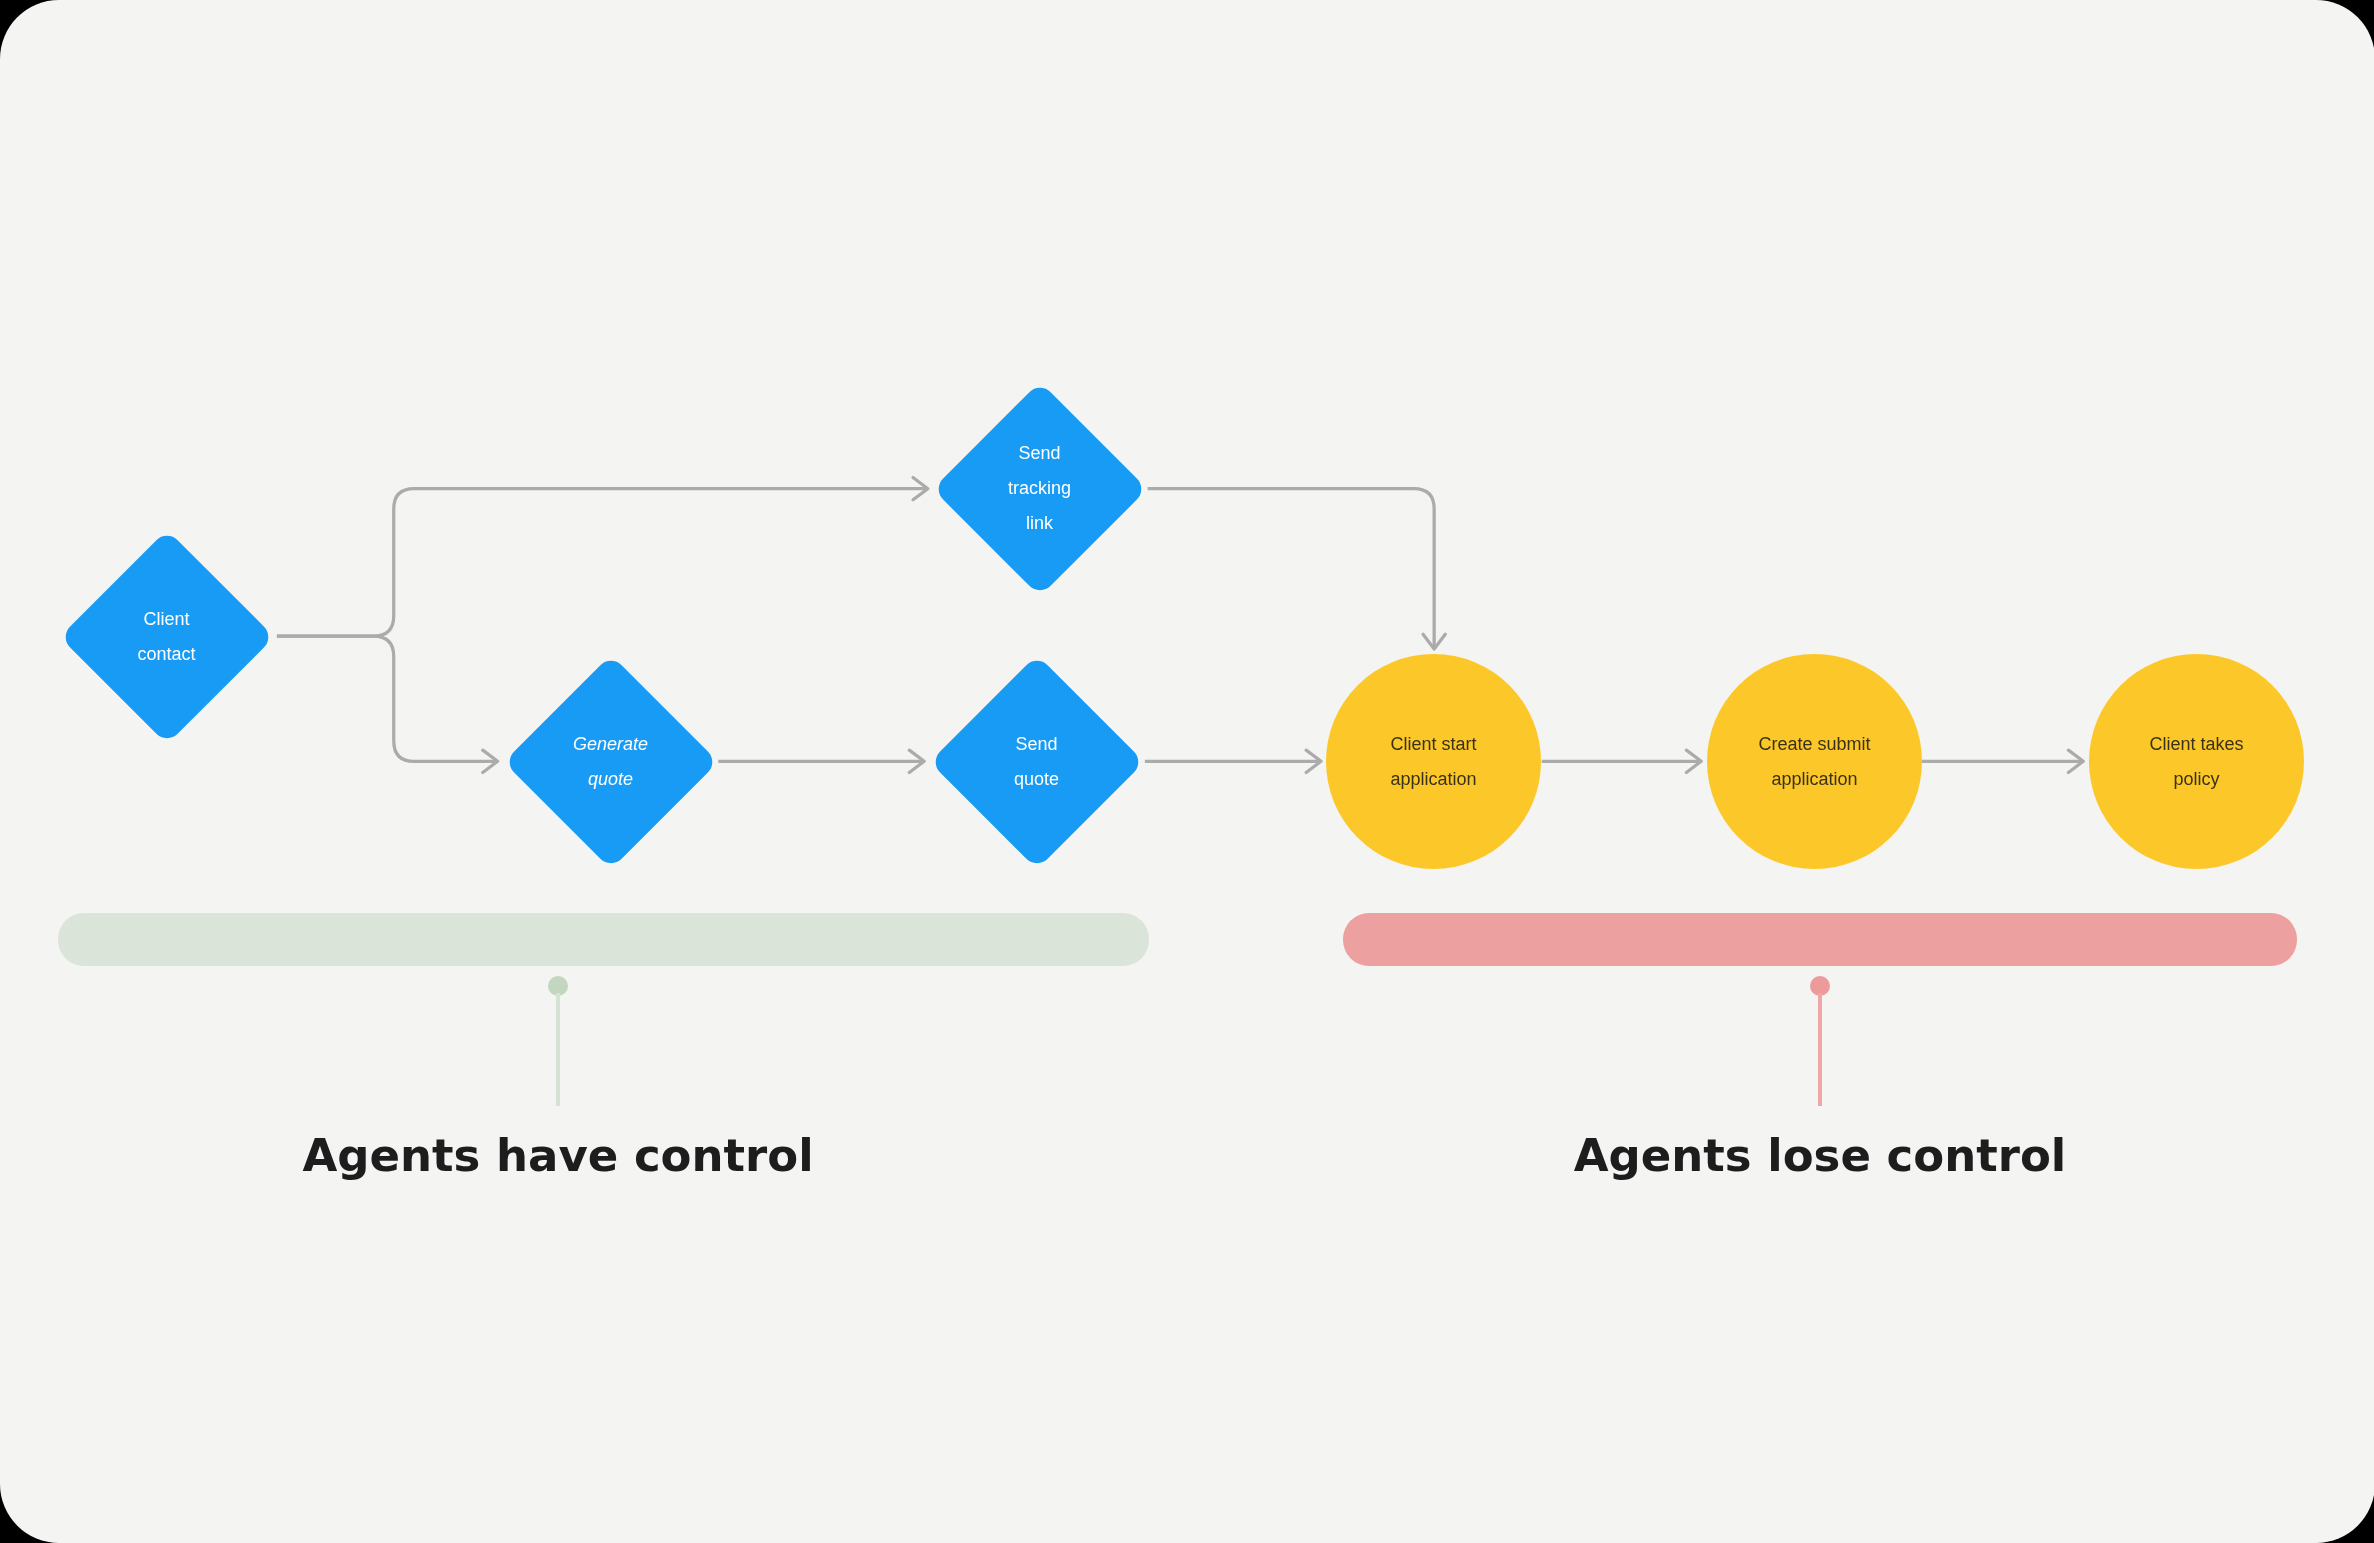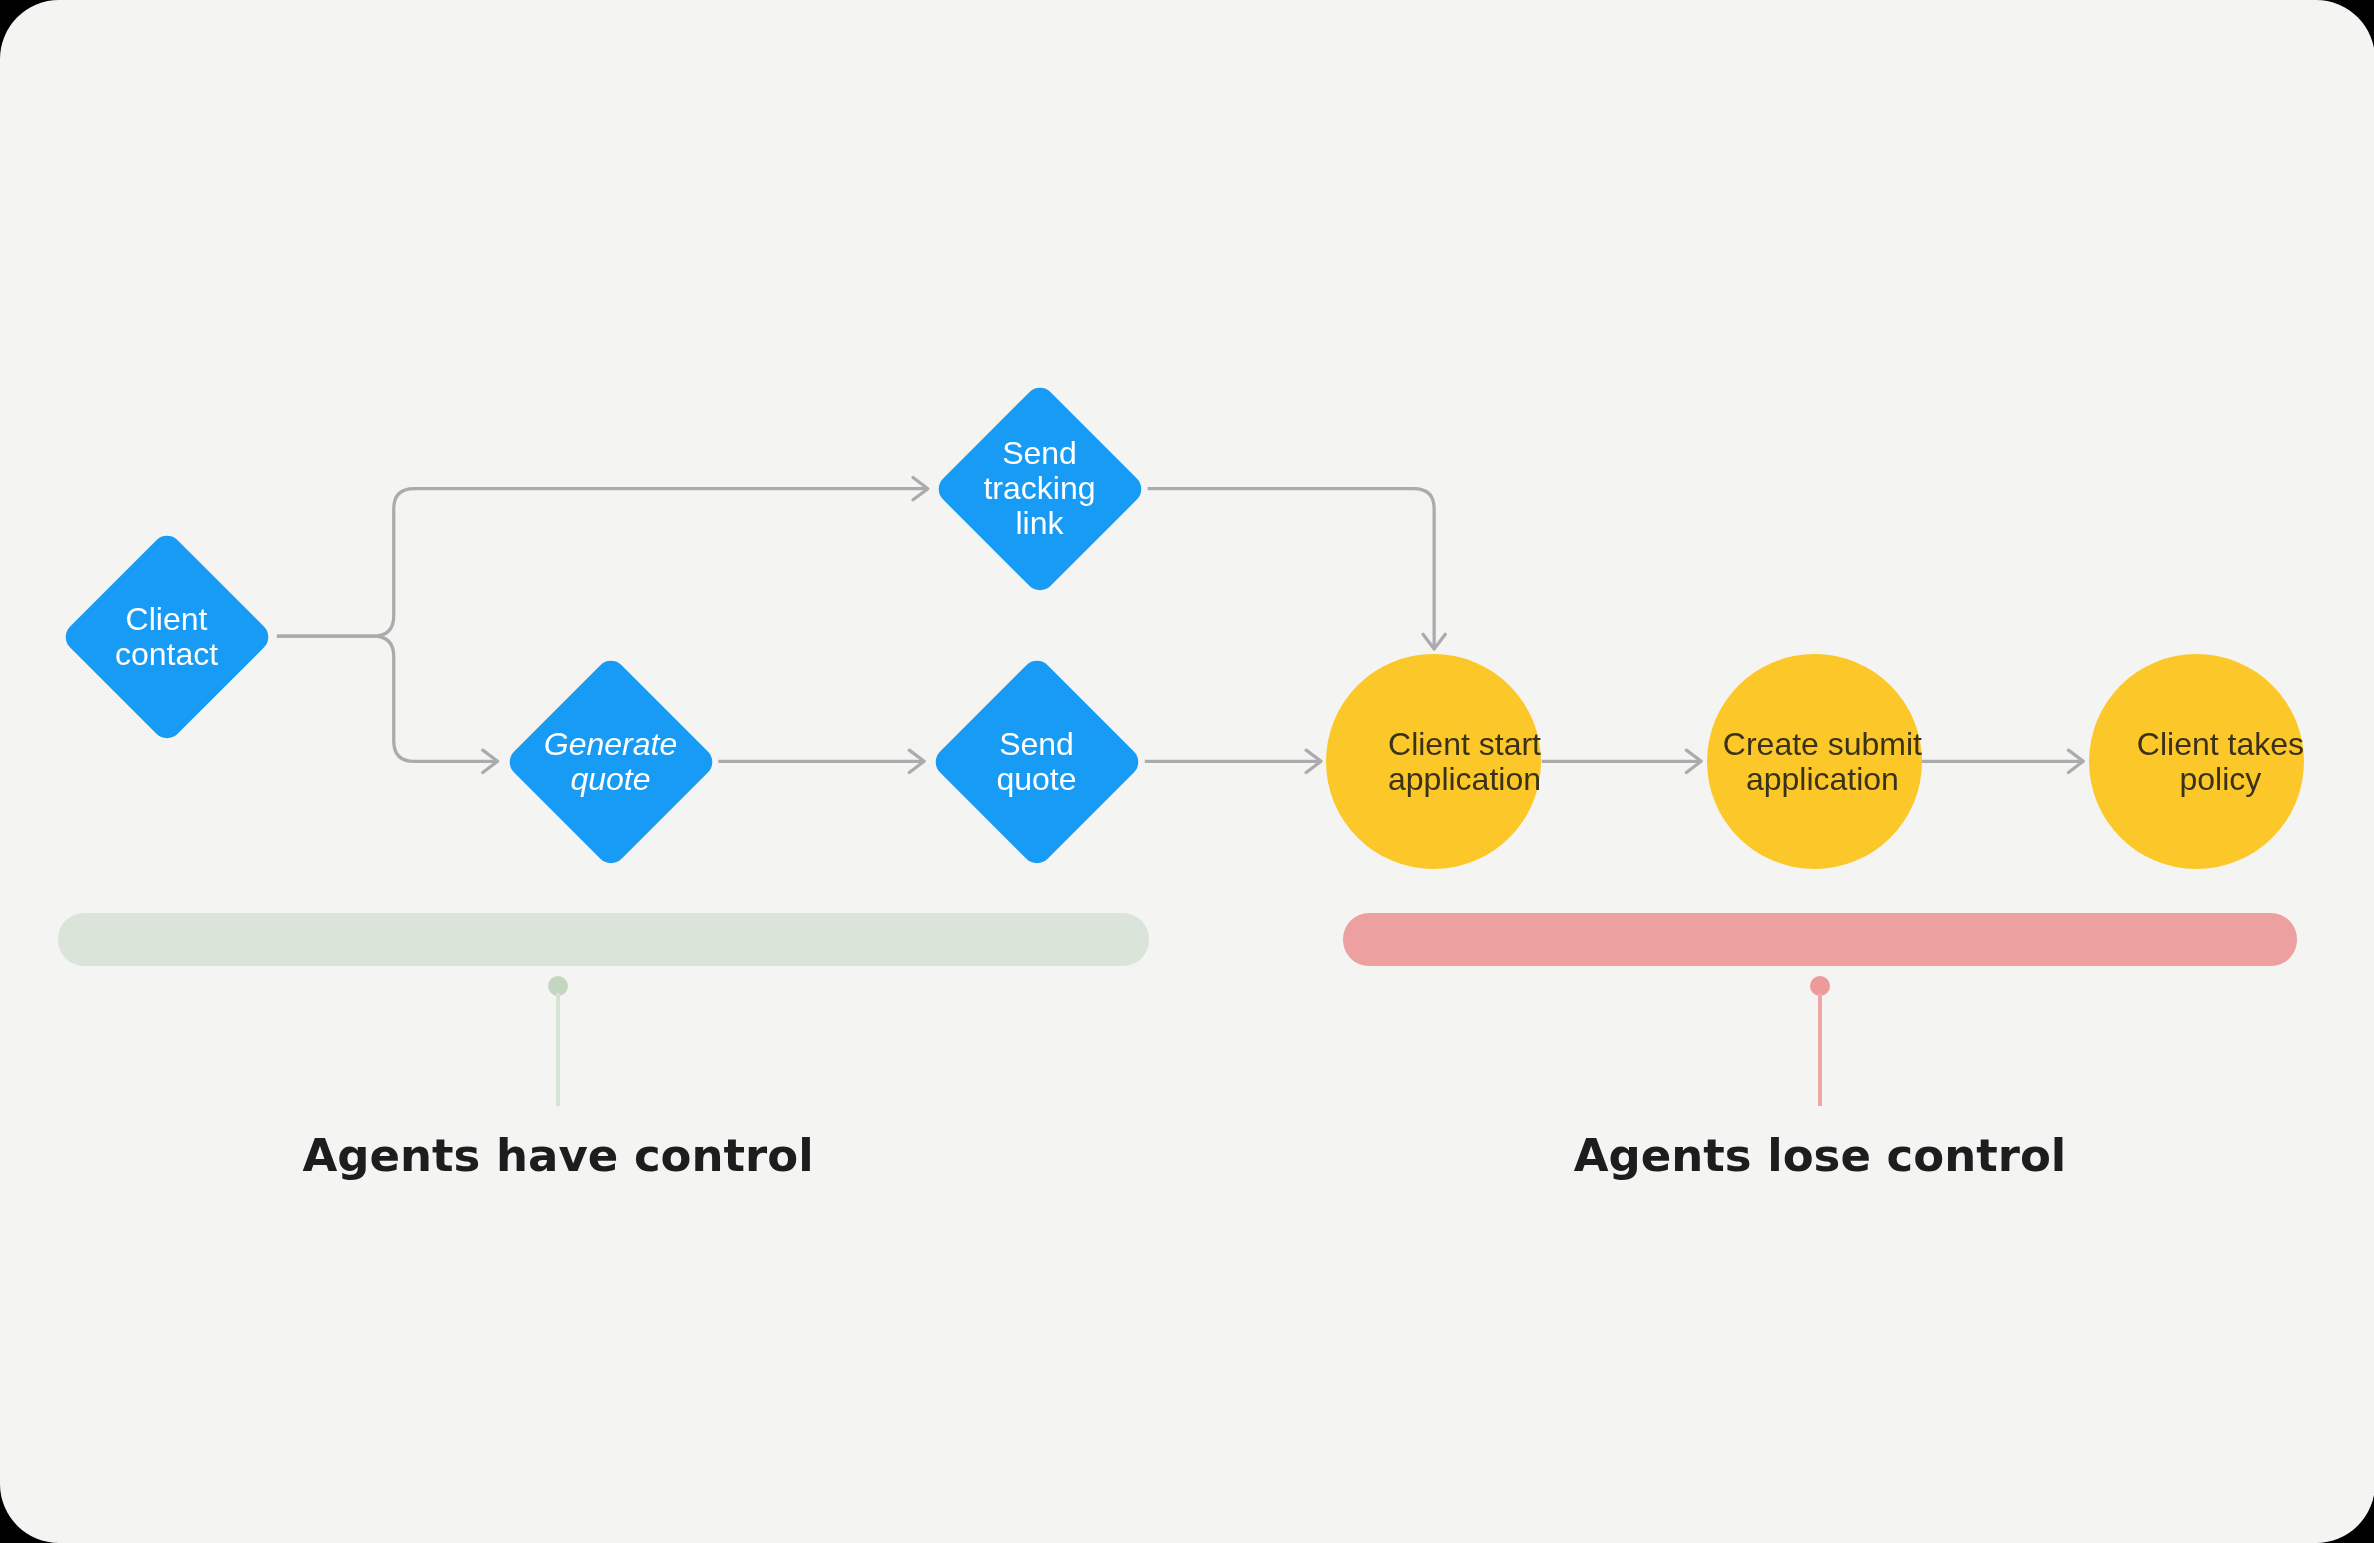--- a/index.html
+++ b/index.html
@@ -10,30 +10,30 @@
     border-radius:59px;
     overflow:hidden;
     font-family:"Liberation Sans", sans-serif;
   }
   svg.connectors{position:absolute;left:0;top:0;}
   svg.connectors path.edge{stroke:var(--line,#ABABAB);stroke-width:3.5;fill:none;}
 
   .node{position:absolute;display:flex;align-items:center;justify-content:center;}
   .node .label{
     position:relative;z-index:2;text-align:center;
-    white-space:pre-line;font-size:32px;line-height:35px;font-weight:400;
+    white-space:pre-line;font-size:18px;line-height:35px;font-weight:400;
   }
   .diamond{width:215px;height:215px;}
   .diamond .shape{
     position:absolute;left:32px;top:32px;width:152px;height:152px;
     background:var(--blue,#189BF5);border-radius:15px;
     transform:rotate(45deg);
   }
   .diamond .label{color:#fff;}
-  .circle{width:215px;height:215px;justify-content:flex-end;}
+  .circle{width:215px;height:215px;}
   .circle .shape{
     position:absolute;inset:0;border-radius:50%;
     background:var(--yellow,#FCC829);
   }
   .circle .label{color:#3A3218;}
 
   .zone-bar{position:absolute;height:53px;border-radius:26px;}
   .zone-bar.green{background:var(--green,#DAE4D9);}
   .zone-bar.pink{background:var(--pink,#EDA0A0);}
 

